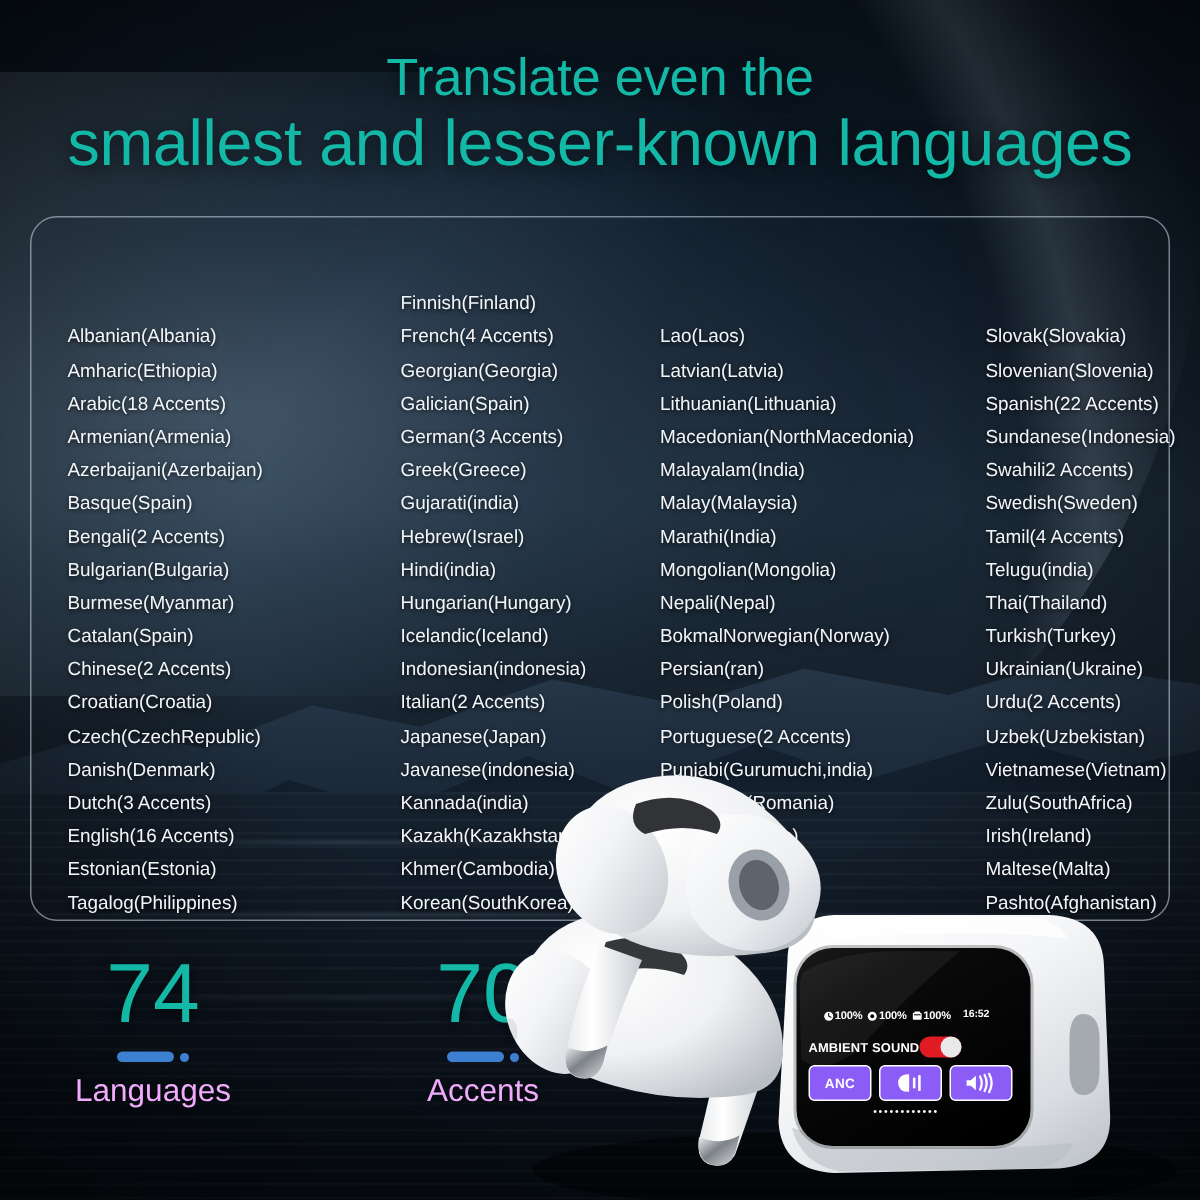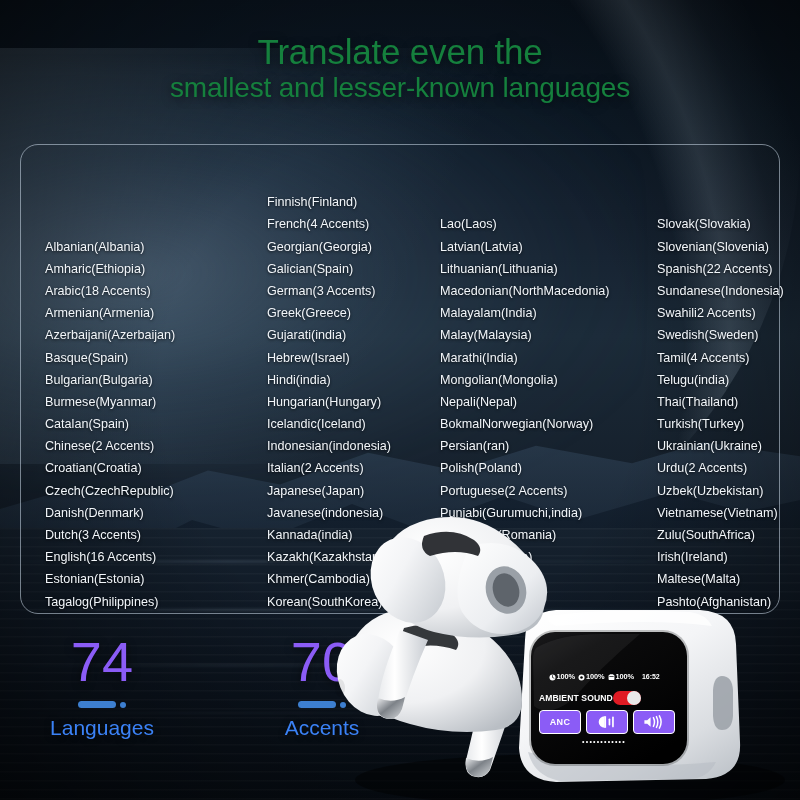--- a/index.html
+++ b/index.html
@@ -85,24 +85,24 @@
     left: 0; right: 0; top: 32px;
     text-align: center;
     line-height: 1.14;
     z-index: 6;
   }
   .headline .ln {
     display: block;
     font-size: 35px;
     font-weight: 500;
     letter-spacing: -0.2px;
-    color: #15803d;
+    color: #14b8a6;
     text-shadow: 0 2px 10px rgba(0,0,0,0.55);
   }
-  .headline .ln2 { font-size: 28px; }
+  .headline .ln2 { font-size: 43px; }
 
   
   .lang-card {
     position: absolute;
     left: 20px; top: 144px;
     width: 760px; height: 470px;
     border: 1.6px solid rgba(205,220,235,0.55);
     border-radius: 18px;
     box-sizing: border-box;
     z-index: 5;
@@ -142,21 +142,21 @@
     left: 34px; top: 634px;
     display: flex;
     gap: 84px;
     z-index: 6;
   }
   .stat { width: 136px; text-align: center; }
   .stat-num {
     font-size: 56px;
     font-weight: 400;
     line-height: 1;
-    color: #8b5cf6;
+    color: #14b8a6;
     text-shadow: 0 2px 8px rgba(0,0,0,0.6);
   }
   .stat-rule {
     margin: 11px auto 8px auto;
     width: 48px; height: 7px;
     position: relative;
   }
   .stat-rule .bar {
     position: absolute; left: 0; top: 0;
     width: 38px; height: 7px;
@@ -165,21 +165,21 @@
   }
   .stat-rule .dot {
     position: absolute; right: 0; top: 0.5px;
     width: 6px; height: 6px;
     border-radius: 50%;
     background: #3d7fd0;
   }
   .stat-label {
     font-size: 21px;
     font-weight: 400;
-    color: #3b82f6;
+    color: #f0abfc;
     text-shadow: 0 1px 6px rgba(0,0,0,0.6);
   }
 
   
   .product { position: absolute; left: 0; top: 0; width: 800px; height: 800px; z-index: 7; pointer-events: none; }
 
   
   .case-screen {
     position: absolute;
     left: 533px; top: 664px;
@@ -283,20 +283,21 @@
   <div class="lang-card">
     <div class="lang-cols">
 
       <div class="lang-col c1">
         <div class="lang-item">Albanian(Albania)</div>
         <div class="lang-item">Amharic(Ethiopia)</div>
         <div class="lang-item">Arabic(18 Accents)</div>
         <div class="lang-item">Armenian(Armenia)</div>
         <div class="lang-item">Azerbaijani(Azerbaijan)</div>
         <div class="lang-item">Basque(Spain)</div>
+        <div class="lang-item">Bengali(2 Accents)</div>
         <div class="lang-item">Bulgarian(Bulgaria)</div>
         <div class="lang-item">Burmese(Myanmar)</div>
         <div class="lang-item">Catalan(Spain)</div>
         <div class="lang-item">Chinese(2 Accents)</div>
         <div class="lang-item">Croatian(Croatia)</div>
         <div class="lang-item">Czech(CzechRepublic)</div>
         <div class="lang-item">Danish(Denmark)</div>
         <div class="lang-item">Dutch(3 Accents)</div>
         <div class="lang-item">English(16 Accents)</div>
         <div class="lang-item">Estonian(Estonia)</div>

